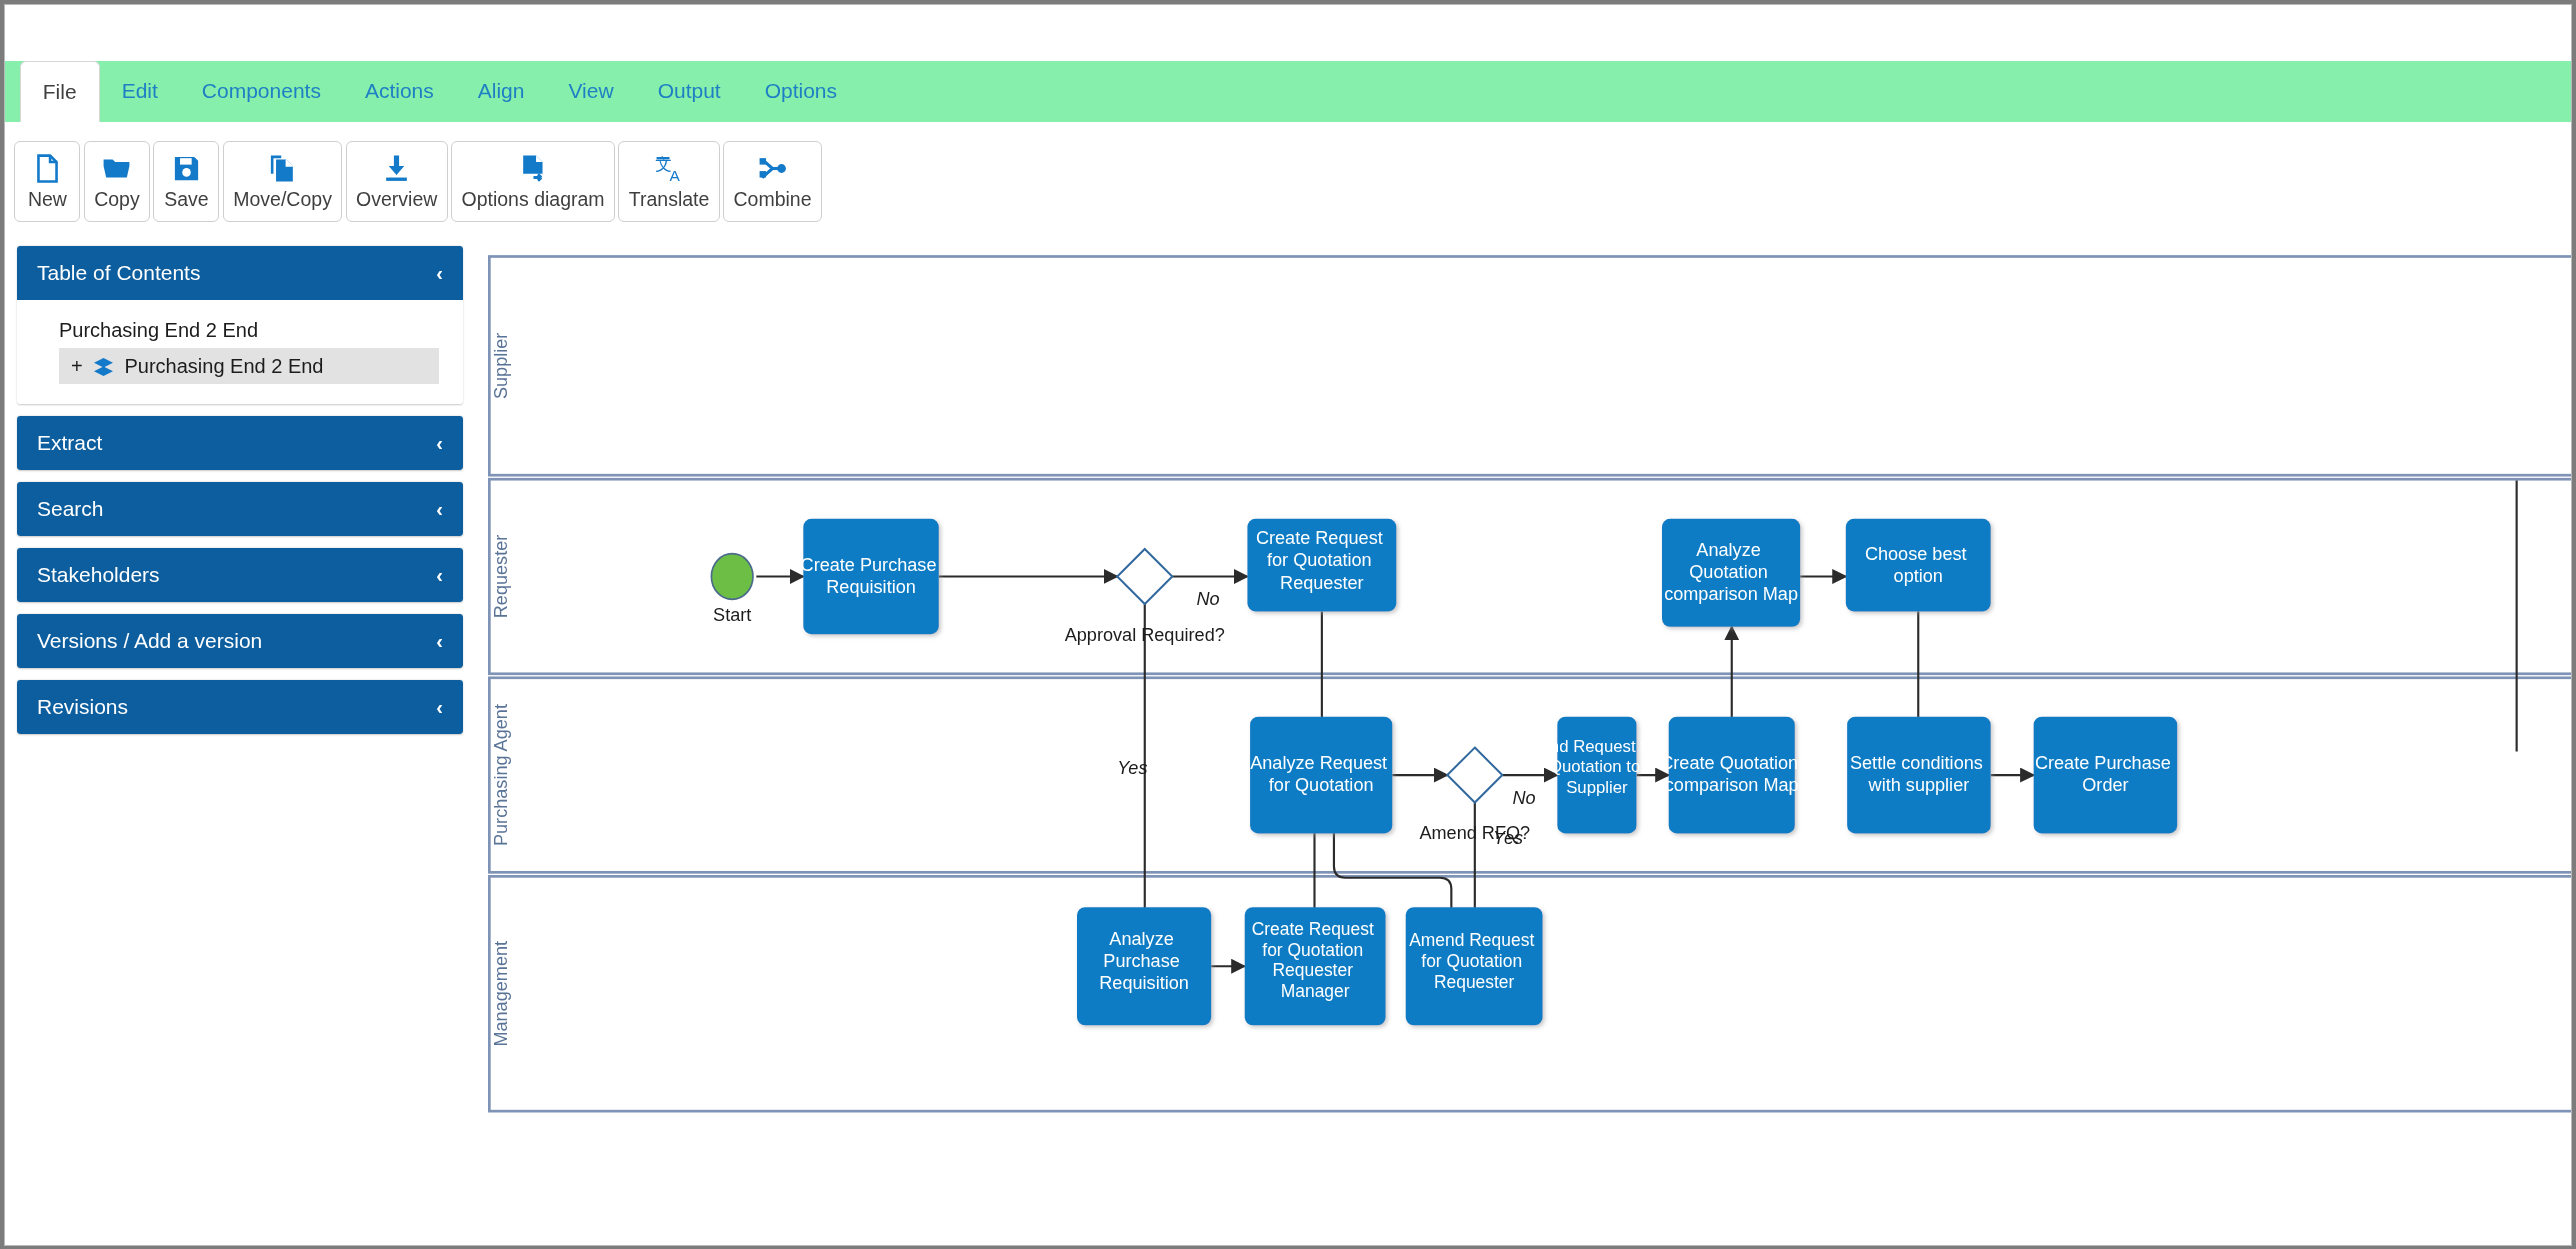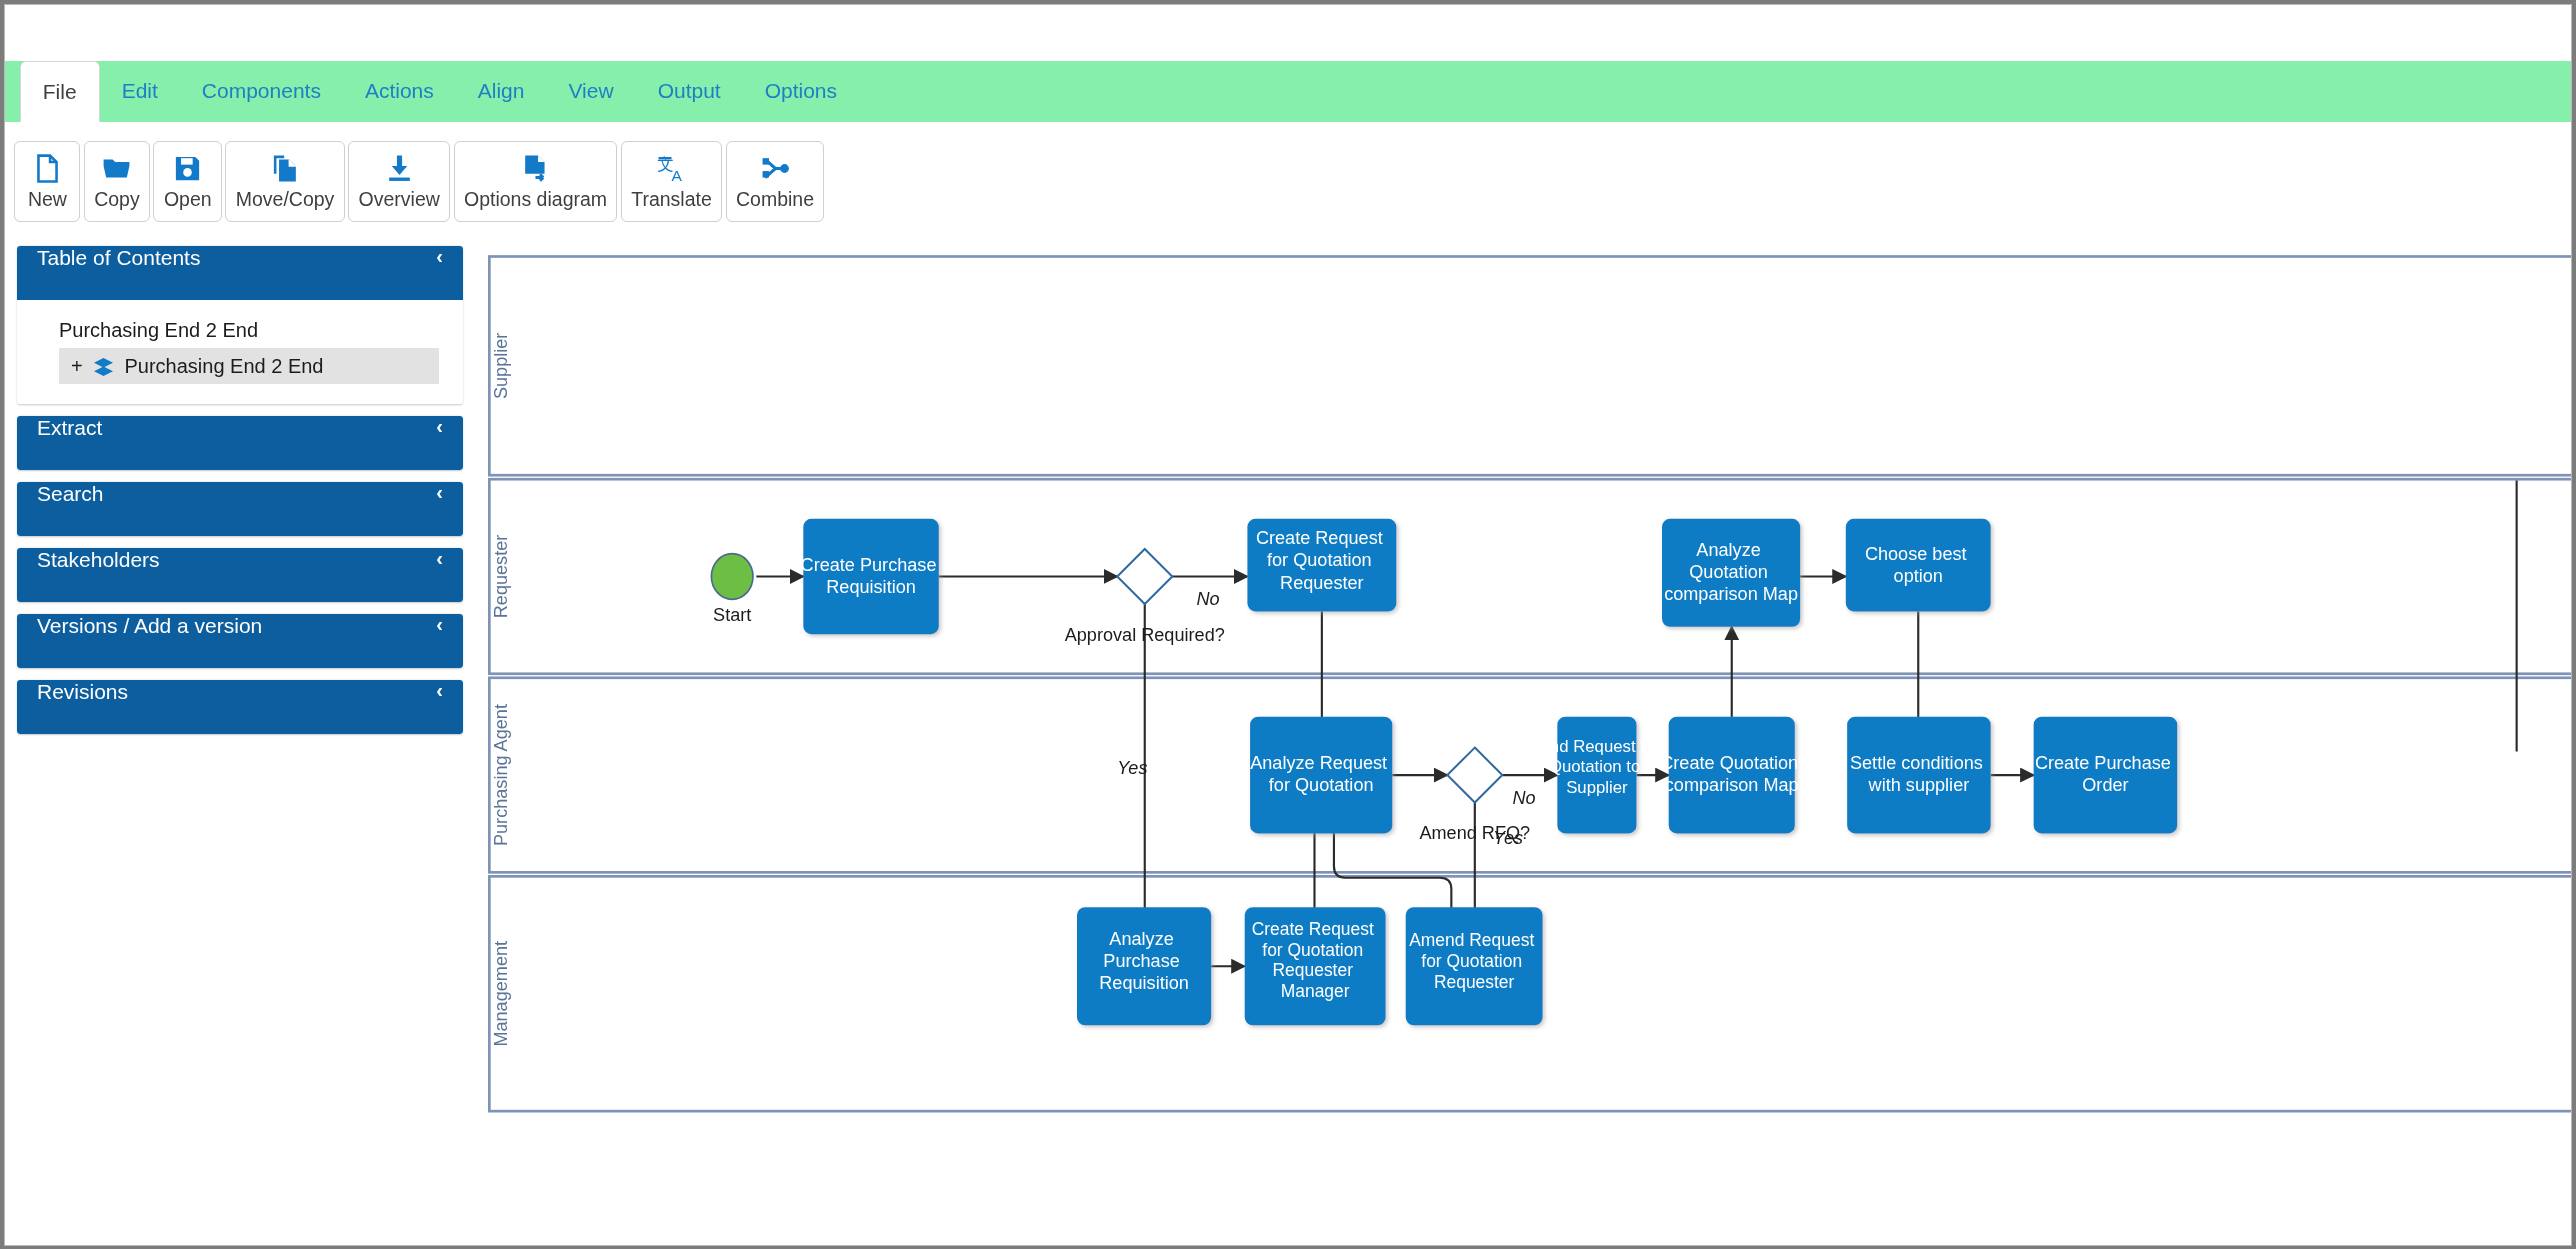--- a/index.html
+++ b/index.html
@@ -96,21 +96,21 @@
   }
   .panel {
     margin-bottom: 12px;
     border-radius: 3.4px;
     box-shadow: 0 0.7px 2px rgba(0,0,0,0.22);
     overflow: hidden;
     background: #ffffff;
   }
   .panel-head {
     background: #0d5e9e; color: #ffffff;
-    height: 54px; display: flex; align-items: flex-start;
+    height: 54px; display: flex; align-items: center;
     justify-content: space-between;
     padding: 0 20px; font-size: 21px; cursor: pointer;
   }
   .chev { font-size: 20px; font-weight: 700; line-height: 1; }
   .panel-body { background: #ffffff; padding: 14.8px 0 20px 0; }
   .toc-root {
     font-size: 20px; color: #1c1c1c; padding: 4px 0 6.7px 42px;
   }
   .toc-item {
     margin-left: 42px; margin-right: 24px;
@@ -172,21 +172,21 @@
     </div>
 
     <div class="tool">
       <span class="glyph">
         <svg viewBox="0 0 24 24" width="31" height="31">
             <path d="M3 3h15l3 3v15H3z" fill="#1379c9"></path>
             <rect x="7" y="4" width="9" height="5" fill="#fff"></rect>
             <circle cx="12" cy="15" r="3.3" fill="#fff"></circle>
           </svg>
       </span>
-      <span class="tlabel">Open</span>
+      <span class="tlabel">Save</span>
     </div>
 
     <div class="tool">
       <span class="glyph">
         <svg viewBox="0 0 24 24" width="31" height="31">
             <path d="M3 2h8v2H5v12H3z" fill="#1379c9"></path>
             <path d="M7 5h8l5 5v12H7z" fill="#1379c9"></path>
             <path d="M15 5v5h5" fill="#fff" stroke="#fff" stroke-width="1.2"></path>
           </svg>
       </span>

